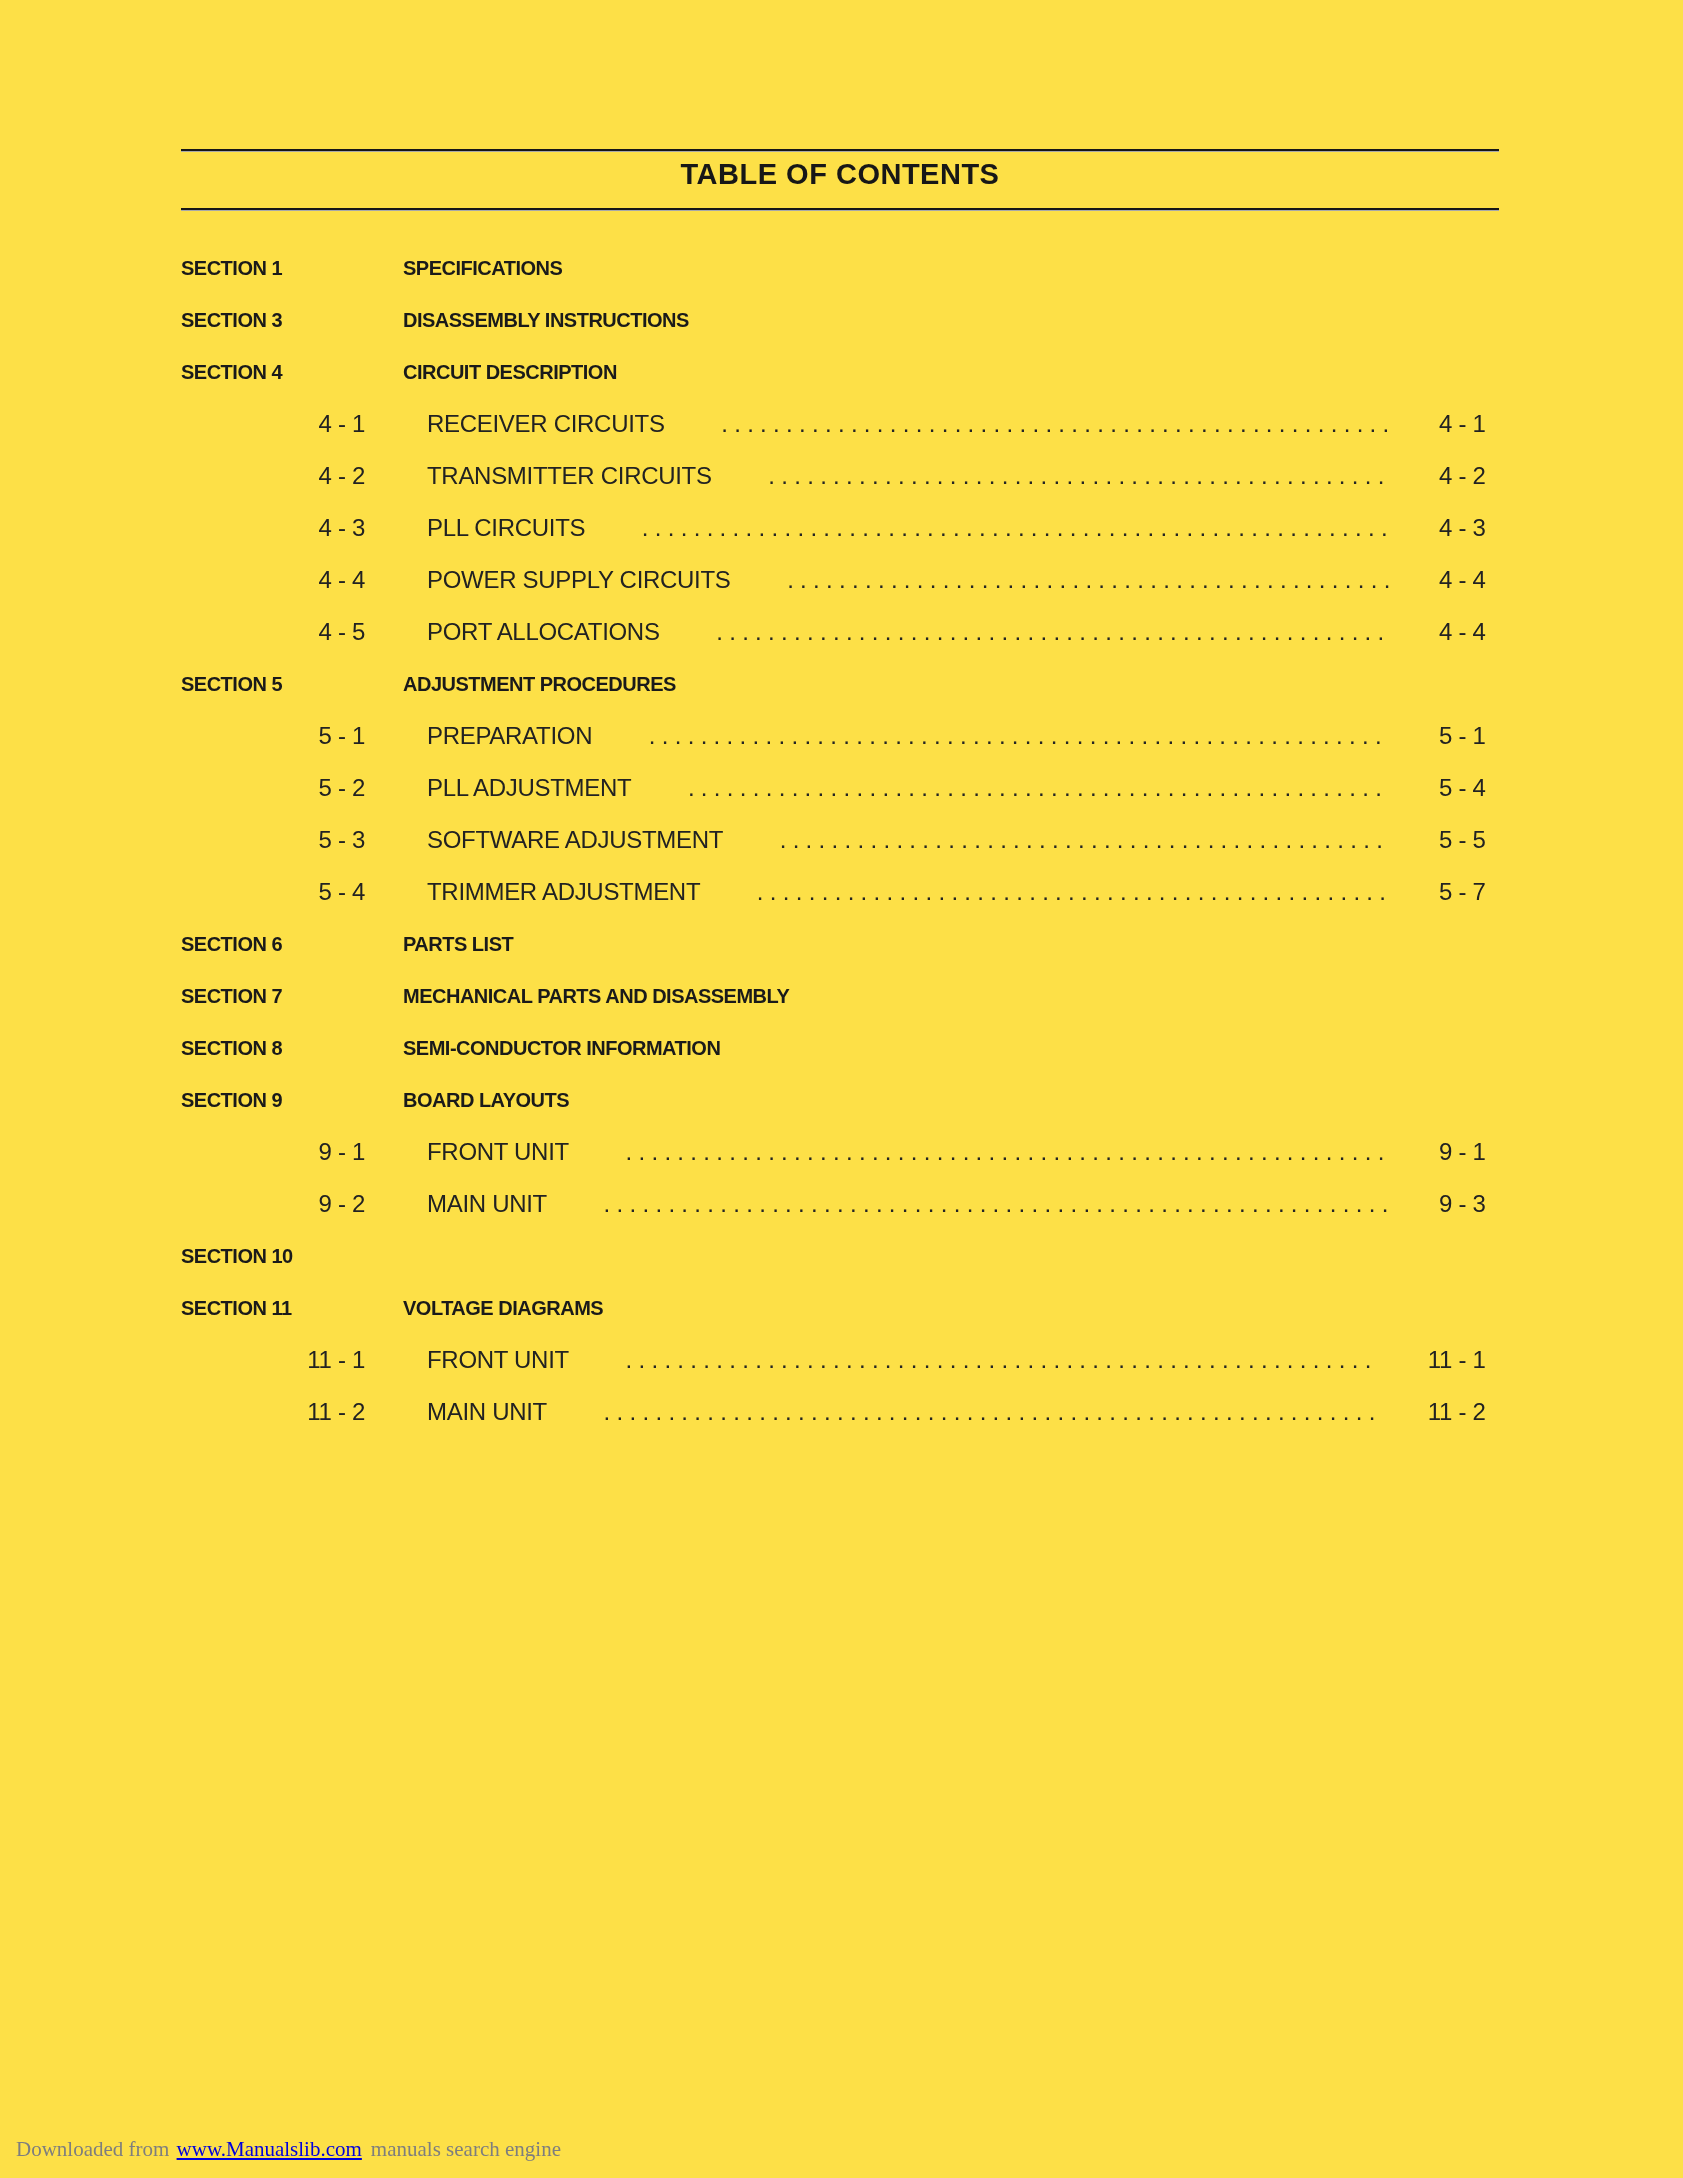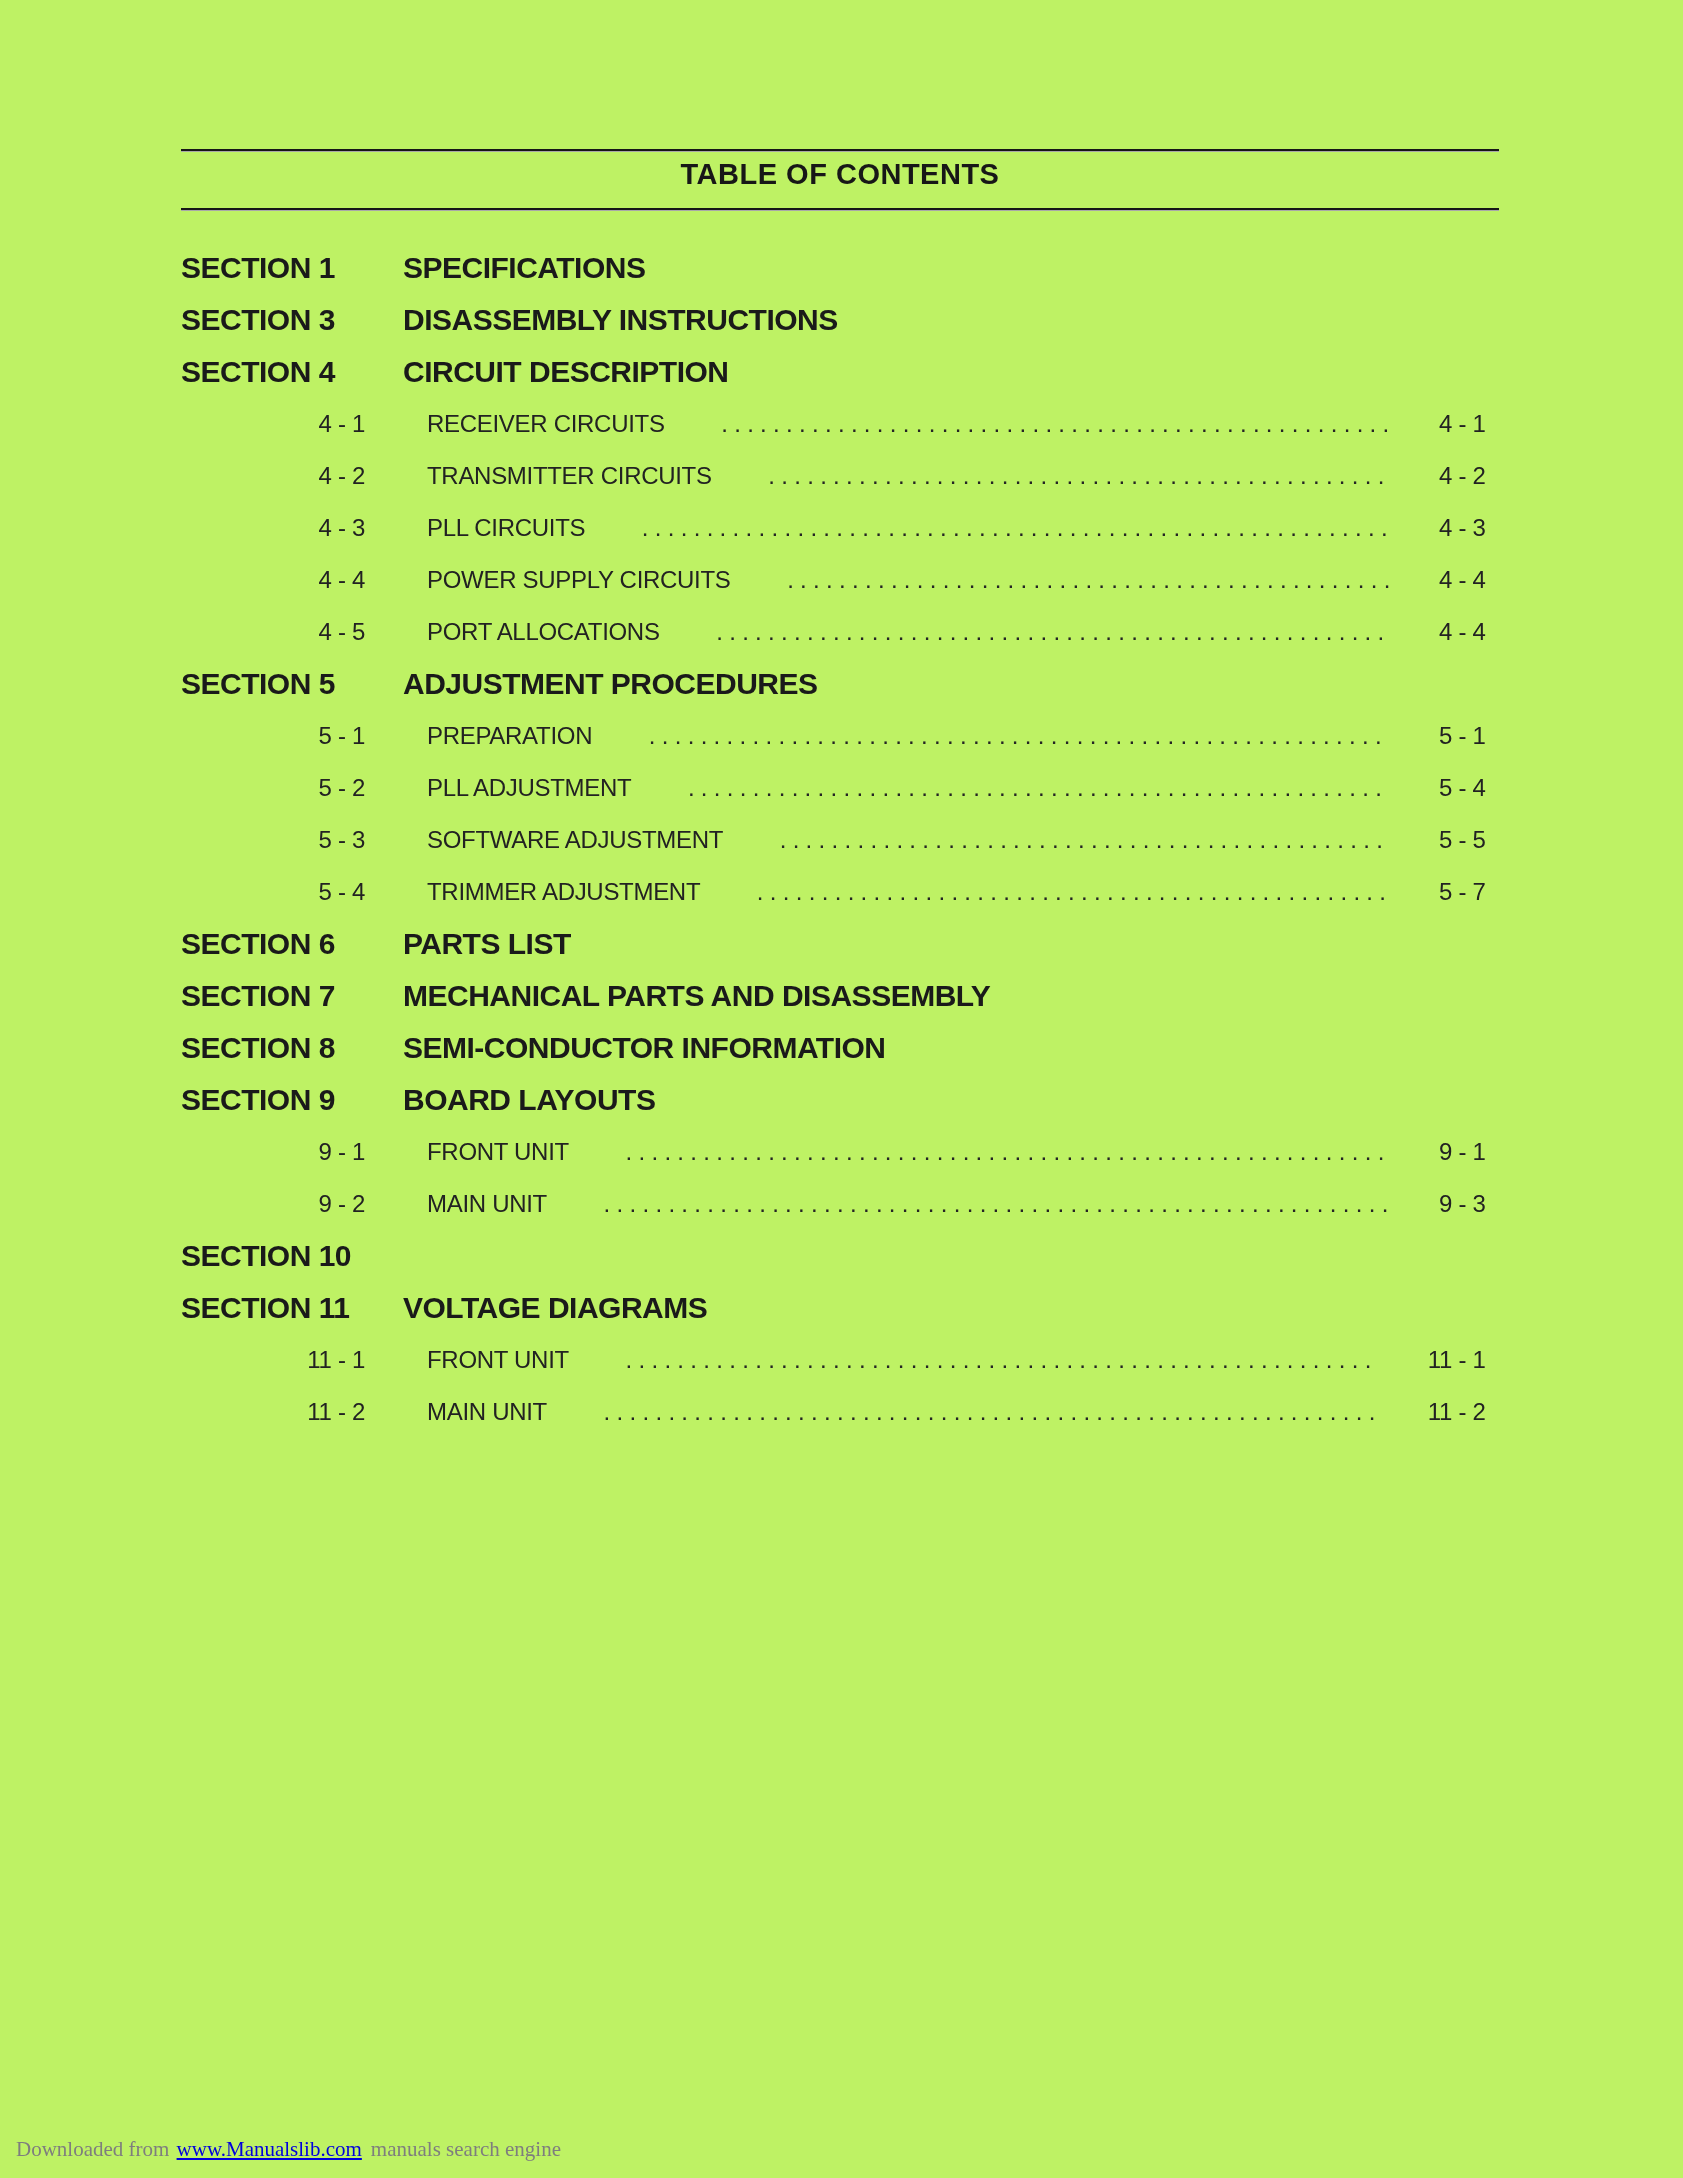--- a/index.html
+++ b/index.html
@@ -1,20 +1,20 @@
 <!DOCTYPE html>
 <html style="font-size:14.4px"><head>
 <meta charset="utf-8">
 <style>
   html, body { margin: 0; padding: 0; background: #ffffff; }
   .page {
     position: relative;
     width: 1683px;
     height: 2178px;
-    background: #bef264;
+    background: #fde047;
     font-family: "Liberation Sans", sans-serif;
     color: #1e1e1e;
     overflow: hidden;
   }
   .rule {
     position: absolute;
     left: 181px;
     width: 1318px;
     height: 2.7px;
     background: linear-gradient(to bottom, #161616 0, #161616 1.8px, #a8a8a8 1.8px, #a8a8a8 2.7px);
@@ -38,21 +38,21 @@
     top: 242px;
     width: 1318px;
   }
   .row {
     display: flex;
     align-items: baseline;
     height: 52px;
     line-height: 52px;
     white-space: nowrap;
   }
-  .row.section { font-size: 30px; font-weight: 700; letter-spacing: -0.5px; color: #1a1a1a; }
+  .row.section { font-size: 20px; font-weight: 700; letter-spacing: -0.5px; color: #1a1a1a; }
   .row.entry { font-size: 24px; font-weight: 400; letter-spacing: -0.3px; color: #222222; padding-right: 13.5px; gap: 44px; }
   .slabel { display: inline-block; width: 200px; flex: none; }
   .stitle { flex: 1 1 auto; overflow: hidden; margin-left: 22px; }
   .enum  { display: inline-block; width: 184px; flex: none; text-align: right; }
   .etitle { flex: none; margin-left: 18px; }
   .leader {
     flex: 1 1 auto;
     overflow: hidden;
     white-space: nowrap;
     margin-left: 12.6px;

